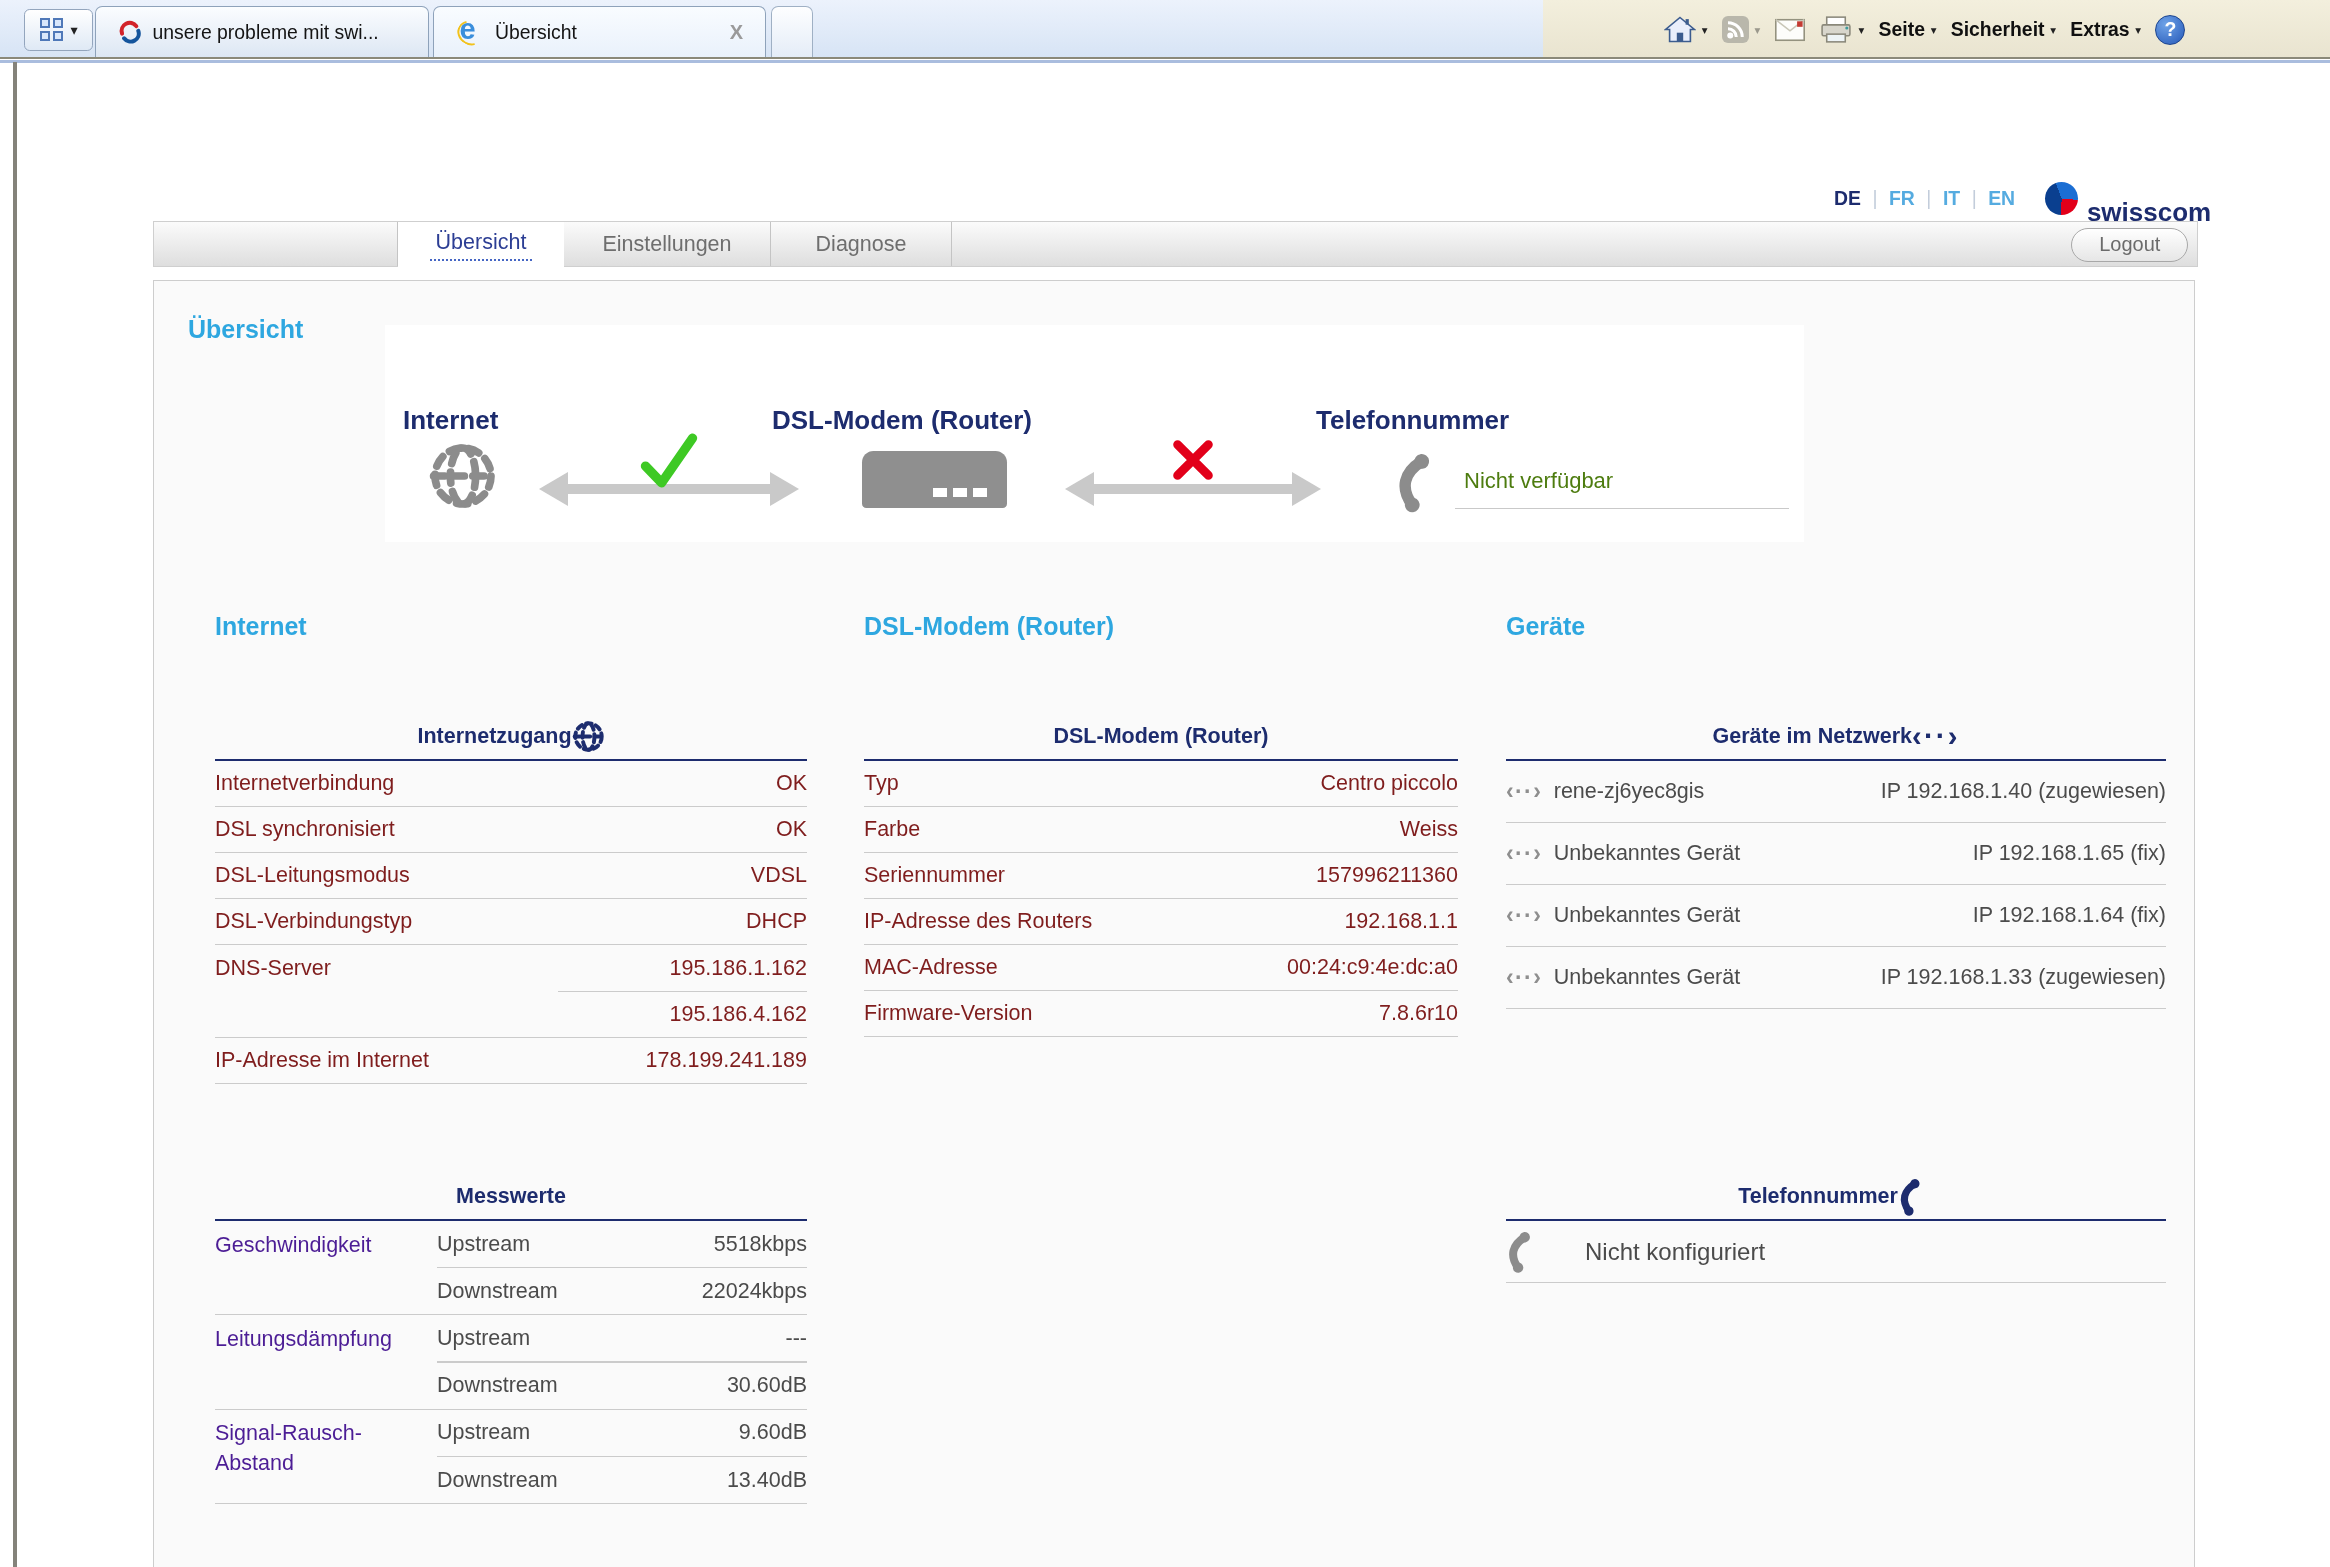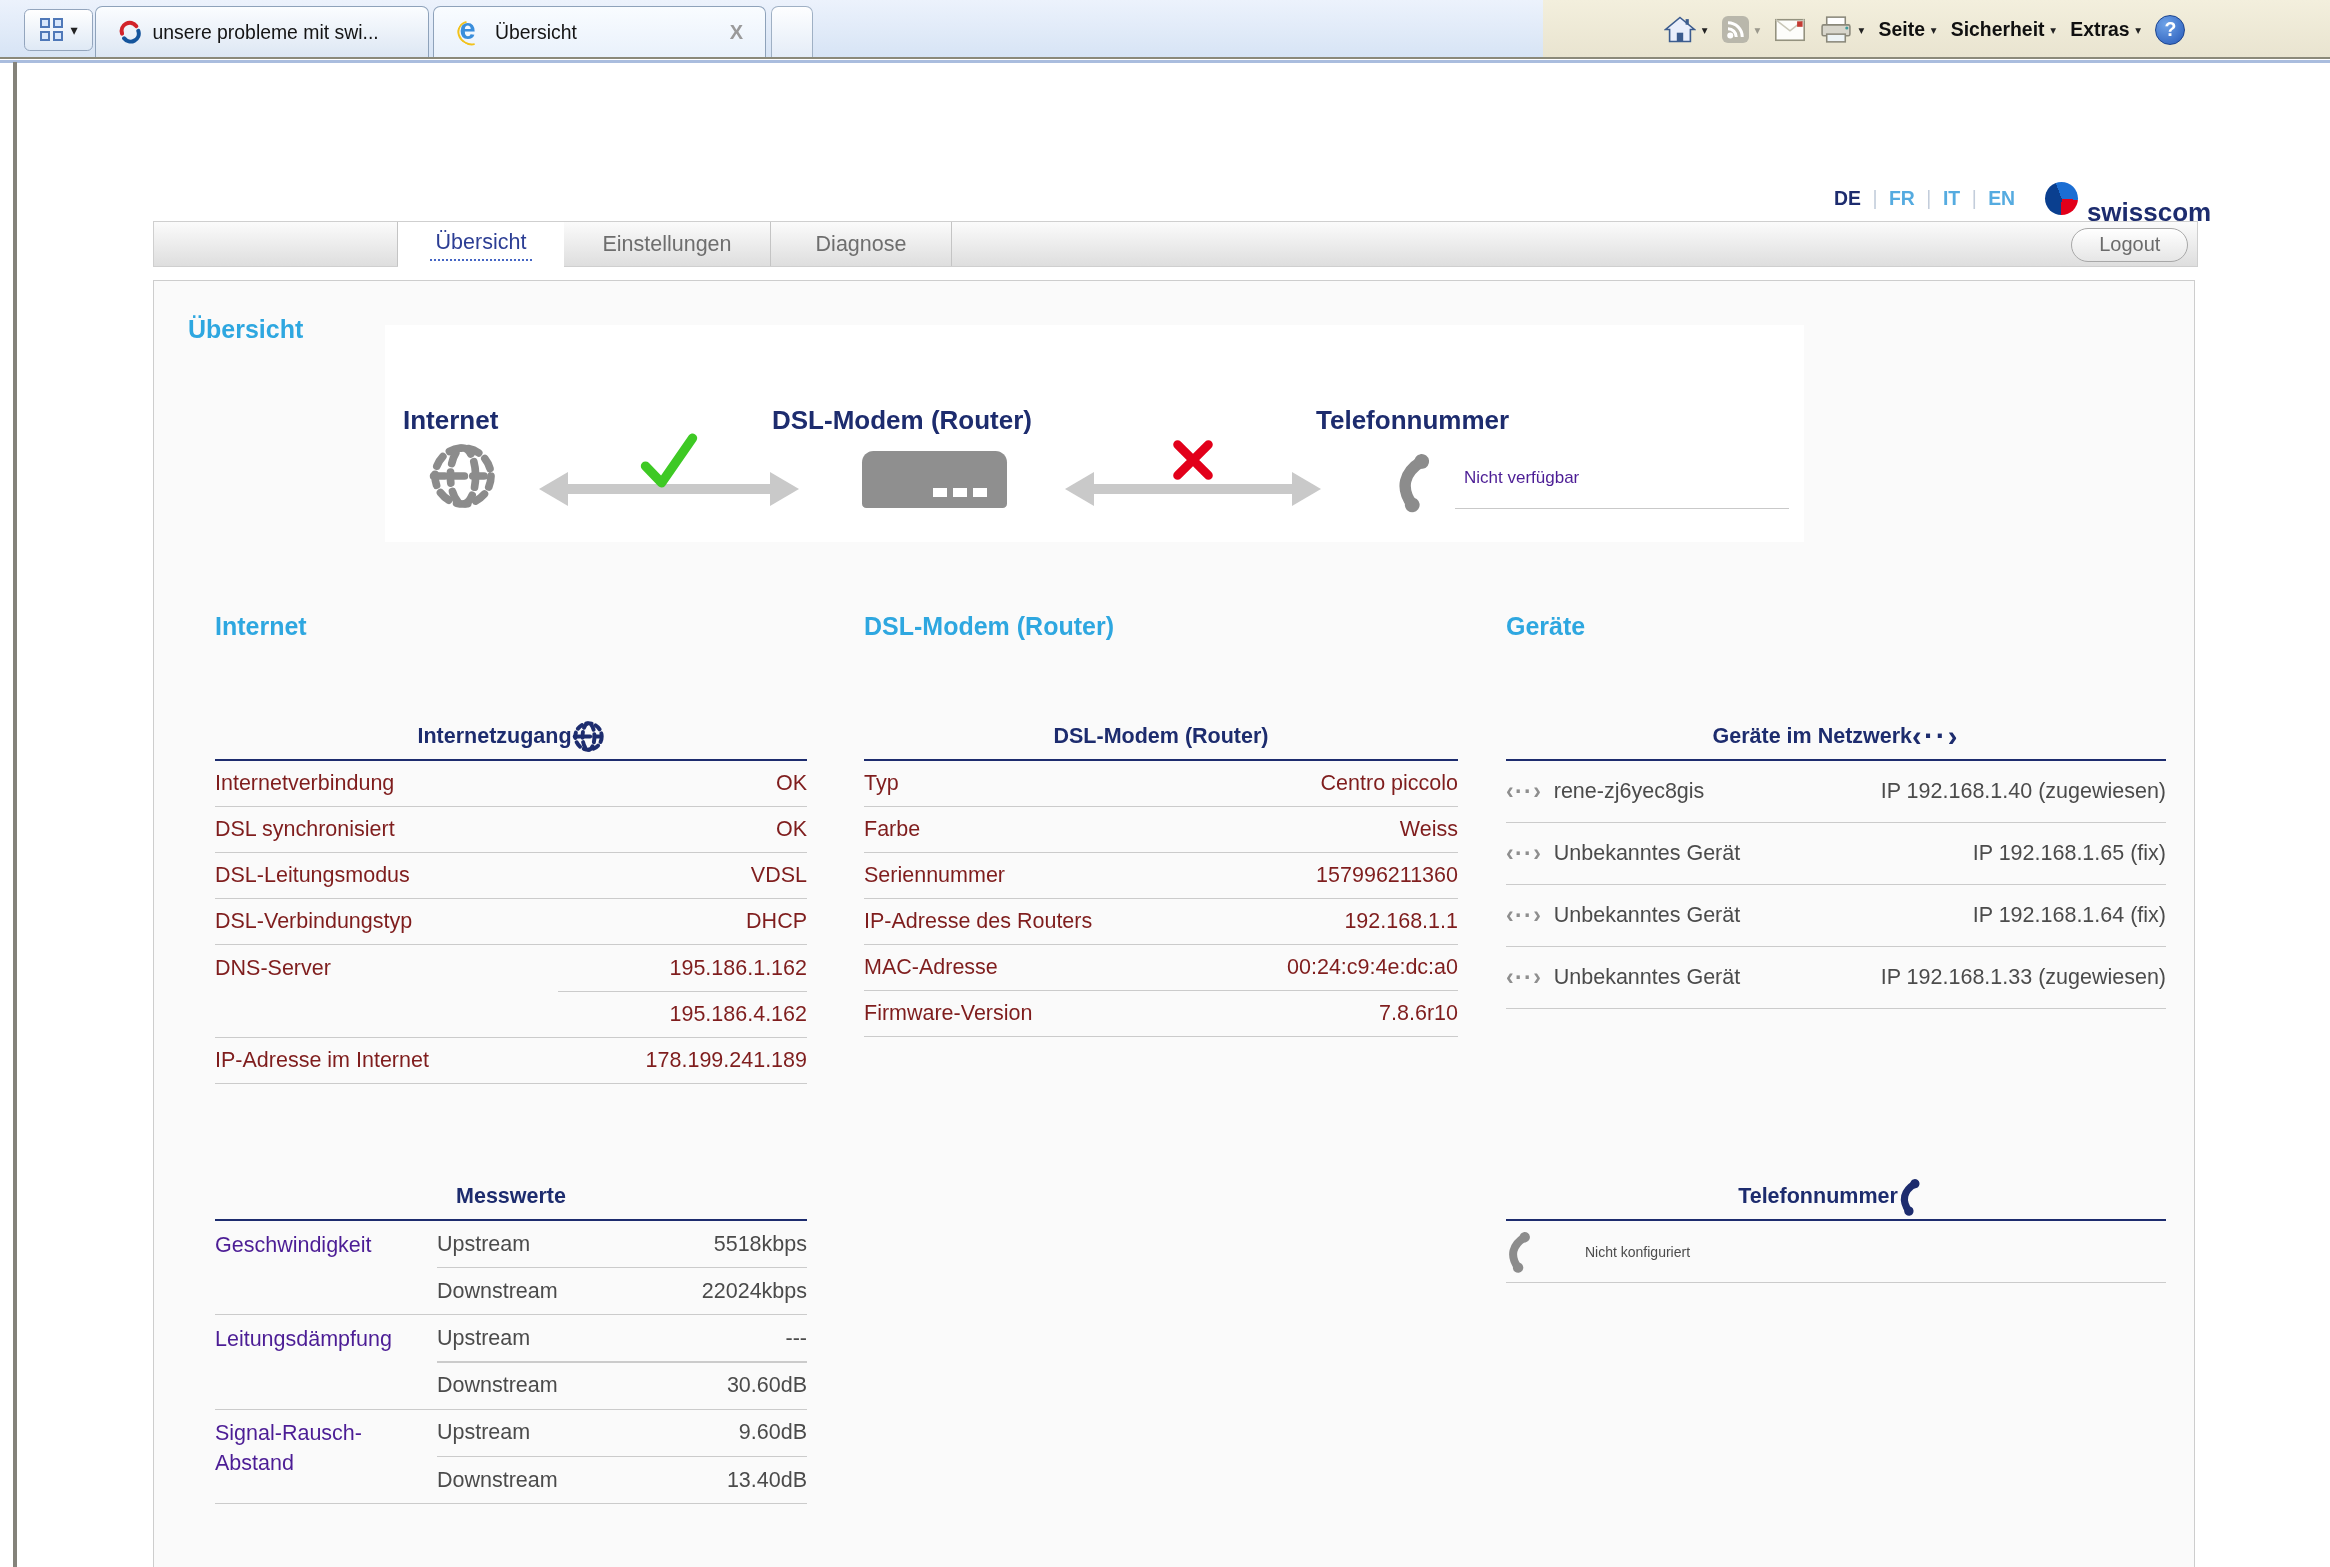--- a/index.html
+++ b/index.html
@@ -96,21 +96,21 @@
     border-top:17px solid transparent; border-bottom:17px solid transparent; border-right:29px solid #c9c9c9; }
   .darrow::after { content:''; position:absolute; right:0; top:0; width:0; height:0;
     border-top:17px solid transparent; border-bottom:17px solid transparent; border-left:29px solid #c9c9c9; }
   .check-mark { position:absolute; left:253px; top:105px; width:62px; height:66px; }
   .x-mark { position:absolute; left:786px; top:113px; width:44px; height:44px; }
   .modem-box { position:absolute; left:477px; top:126px; width:145px; height:57px; background:#8f8f8f;
     border-radius:11.5px 11.5px 4.3px 4.3px; }
   .modem-box i { position:absolute; width:14.3px; height:8.6px; background:#fff; bottom:11.5px; }
   .modem-box i:nth-child(1){ right:60px; } .modem-box i:nth-child(2){ right:40px; } .modem-box i:nth-child(3){ right:20px; }
   .phone-lg { position:absolute; left:1010px; top:129px; width:57px; height:57px; transform:rotate(-8deg); }
-  .phone-status { position:absolute; left:1079px; top:143px; font-size:17px; color:#4c1d95;text-align:center; }
+  .phone-status { position:absolute; left:1079px; top:143px; font-size:22px; color:#4d7c0f;text-align:center; }
   .phone-underline { position:absolute; left:1070px; top:183px; width:334px; height:1.4px; background:#c9c9c9; }
 
   
   .col-heading { position:absolute; top:331px; font-size:25px; font-weight:700; color:#2ea7e0; }
   .vt { position:absolute; top:433px; }
   .vt-head { height:47px; border-bottom:2.9px solid #1d2c6e; display:flex; justify-content:center;
     align-items:center; color:#1d2c6e; font-weight:700; font-size:21.5px; }
   .vt-row { height:46px; border-bottom:1.4px solid #cbcbcb; display:flex; justify-content:space-between;
     align-items:center; font-size:21.5px; color:#7f1d1d; }
   .vt-row.noborder { border-bottom:none; }
@@ -127,21 +127,21 @@
 
   .mw { position:absolute; left:61px; top:893px; width:592px; }
   .mw-group { position:relative; border-bottom:1.4px solid #cbcbcb; }
   .mw-label { position:absolute; left:0; top:8.6px; width:201px; font-size:21.5px; color:#4c1d95; line-height:30px; }
   .mw-row { display:flex; align-items:center; height:46px; padding-left:222px; font-size:21.5px; color:#4b4b4b; }
   .mw-sub { flex:1; text-align:left; }
   .mw-val { text-align:right; }
   .mw-split { height:1.4px; background:#cbcbcb; margin-left:222px; }
 
   .tel { position:absolute; left:1352px; top:893px; width:660px; }
-  .tel-row { height:62px; border-bottom:1.4px solid #cbcbcb; display:flex; align-items:center; font-size:14px; color:#4b4b4b; }
+  .tel-row { height:62px; border-bottom:1.4px solid #cbcbcb; display:flex; align-items:center; font-size:24px; color:#4b4b4b; }
   .tel-row .txt { margin-left:39px; }
 </style>
 </head>
 <body>
 
 <div id="root">
 
   <div class="chrome">
     <div class="chrome-bg-left"></div>
     <div class="chrome-bg-right"></div>

